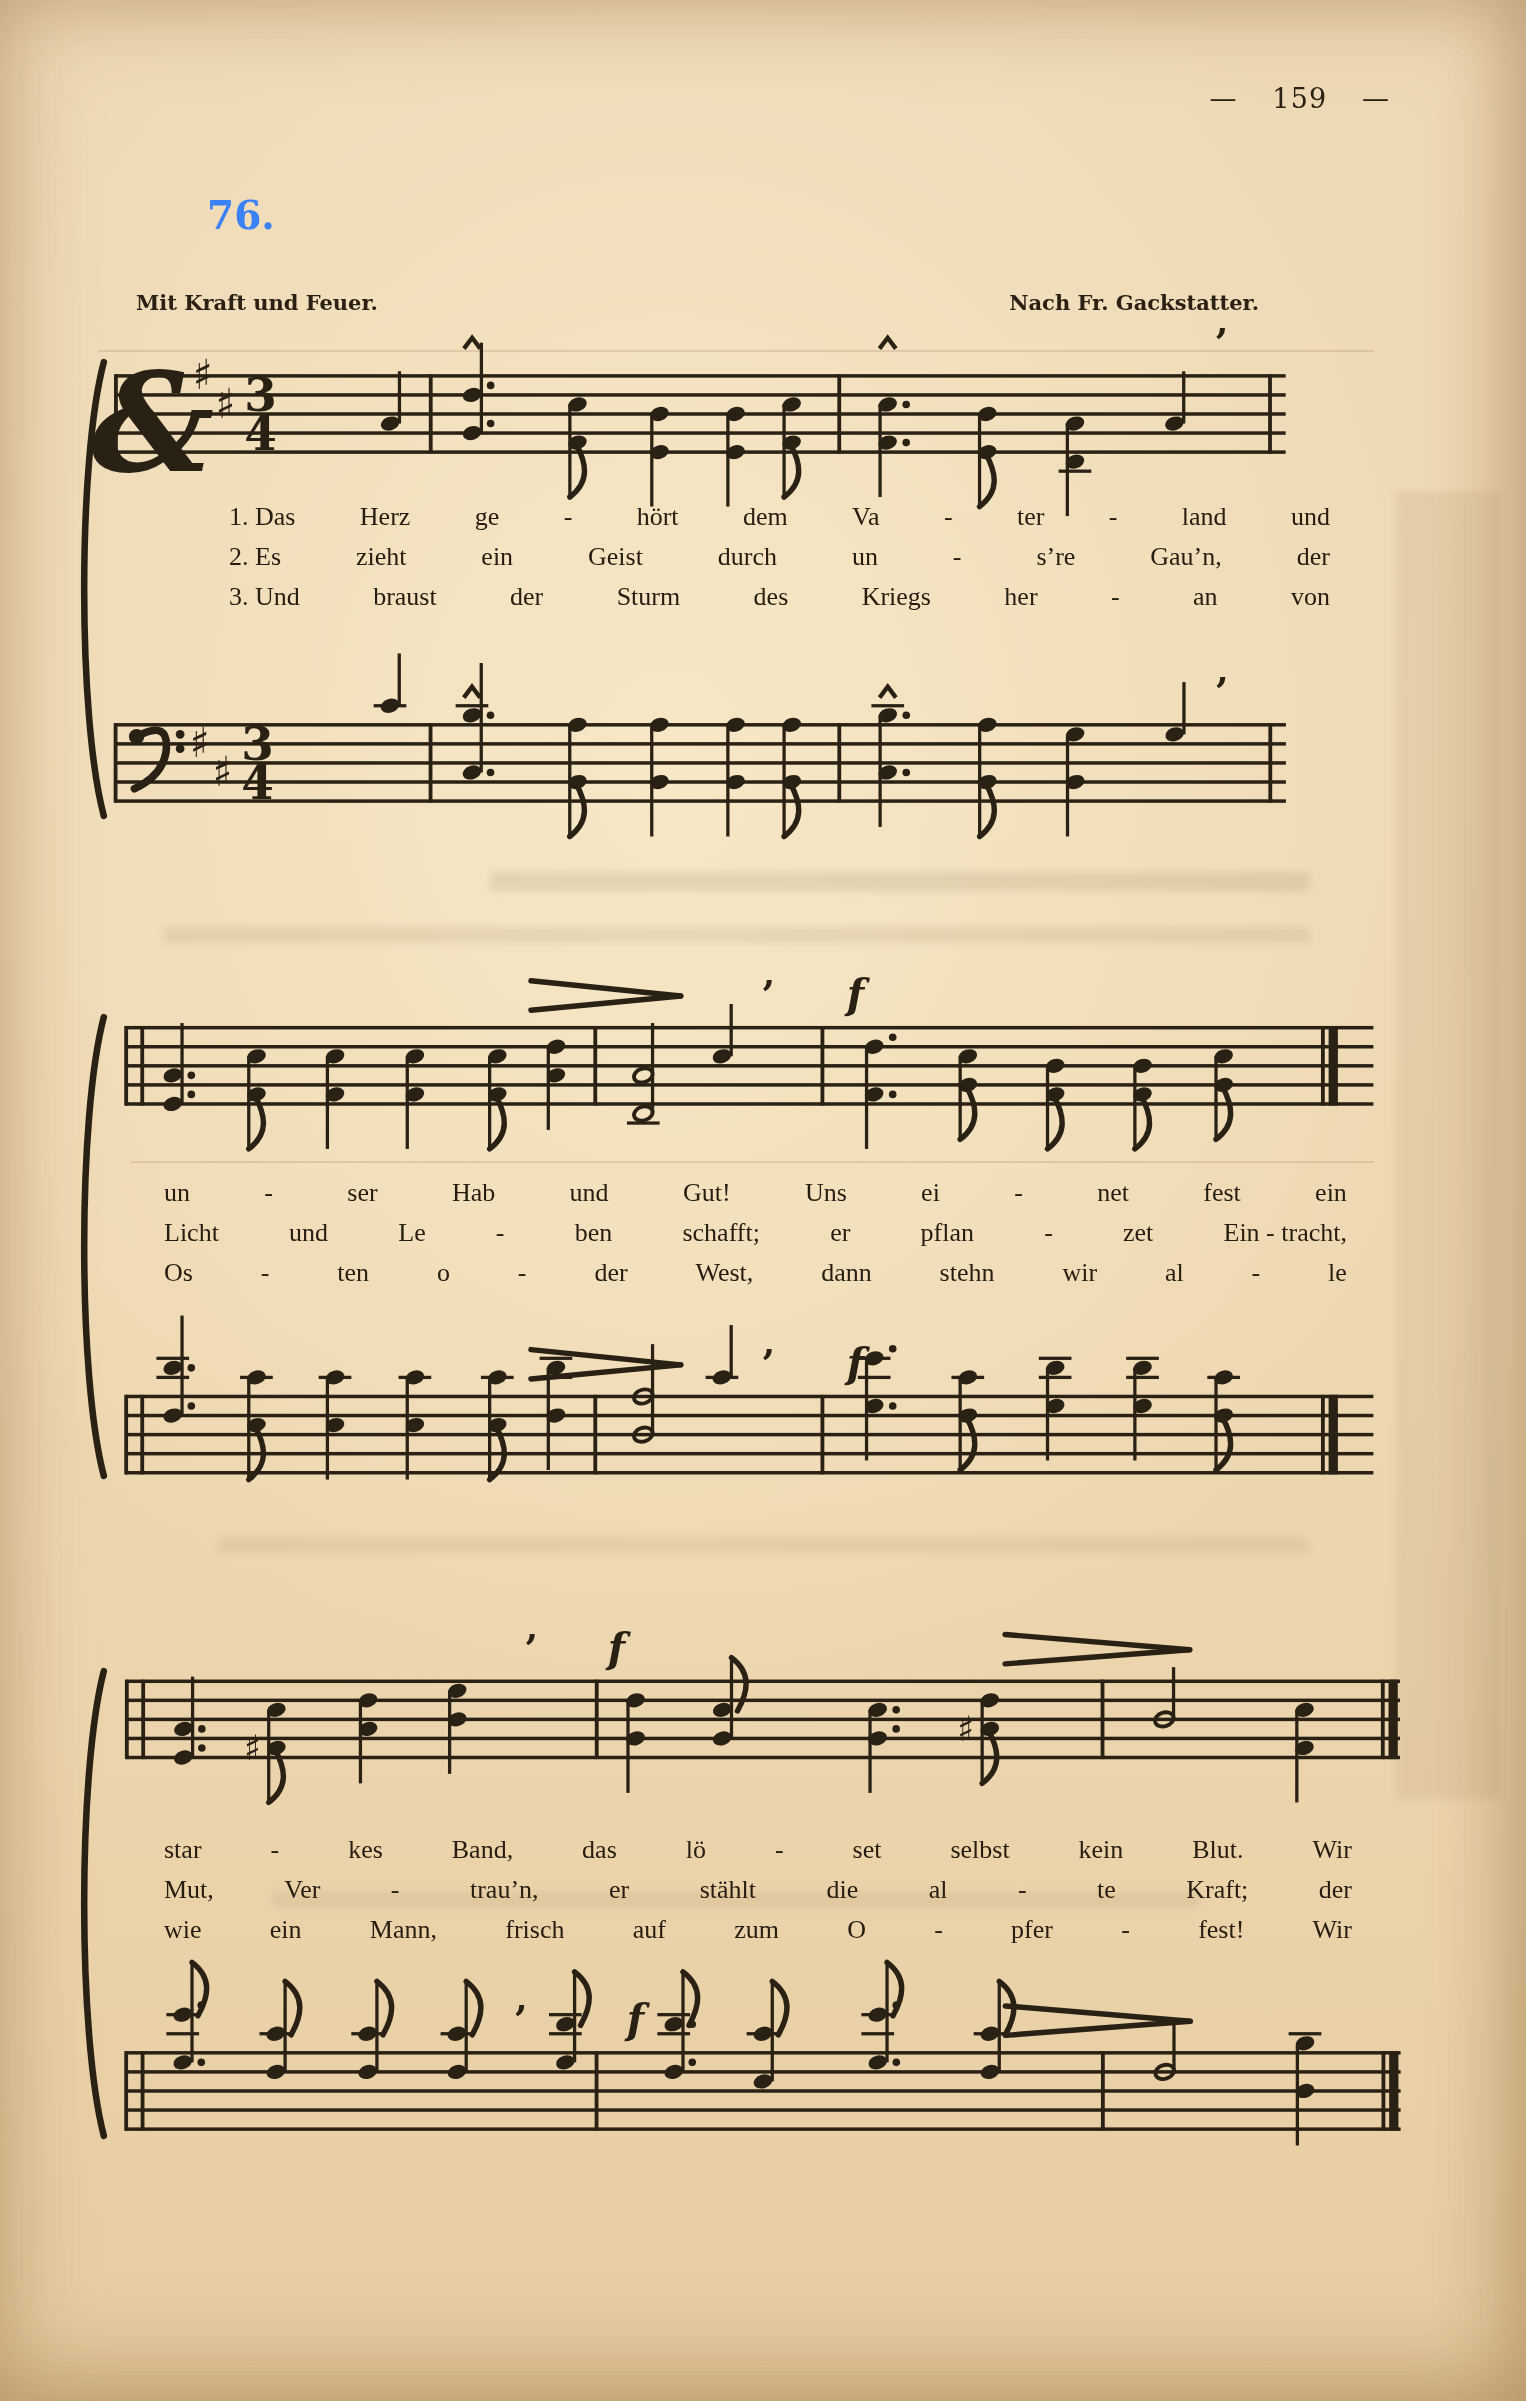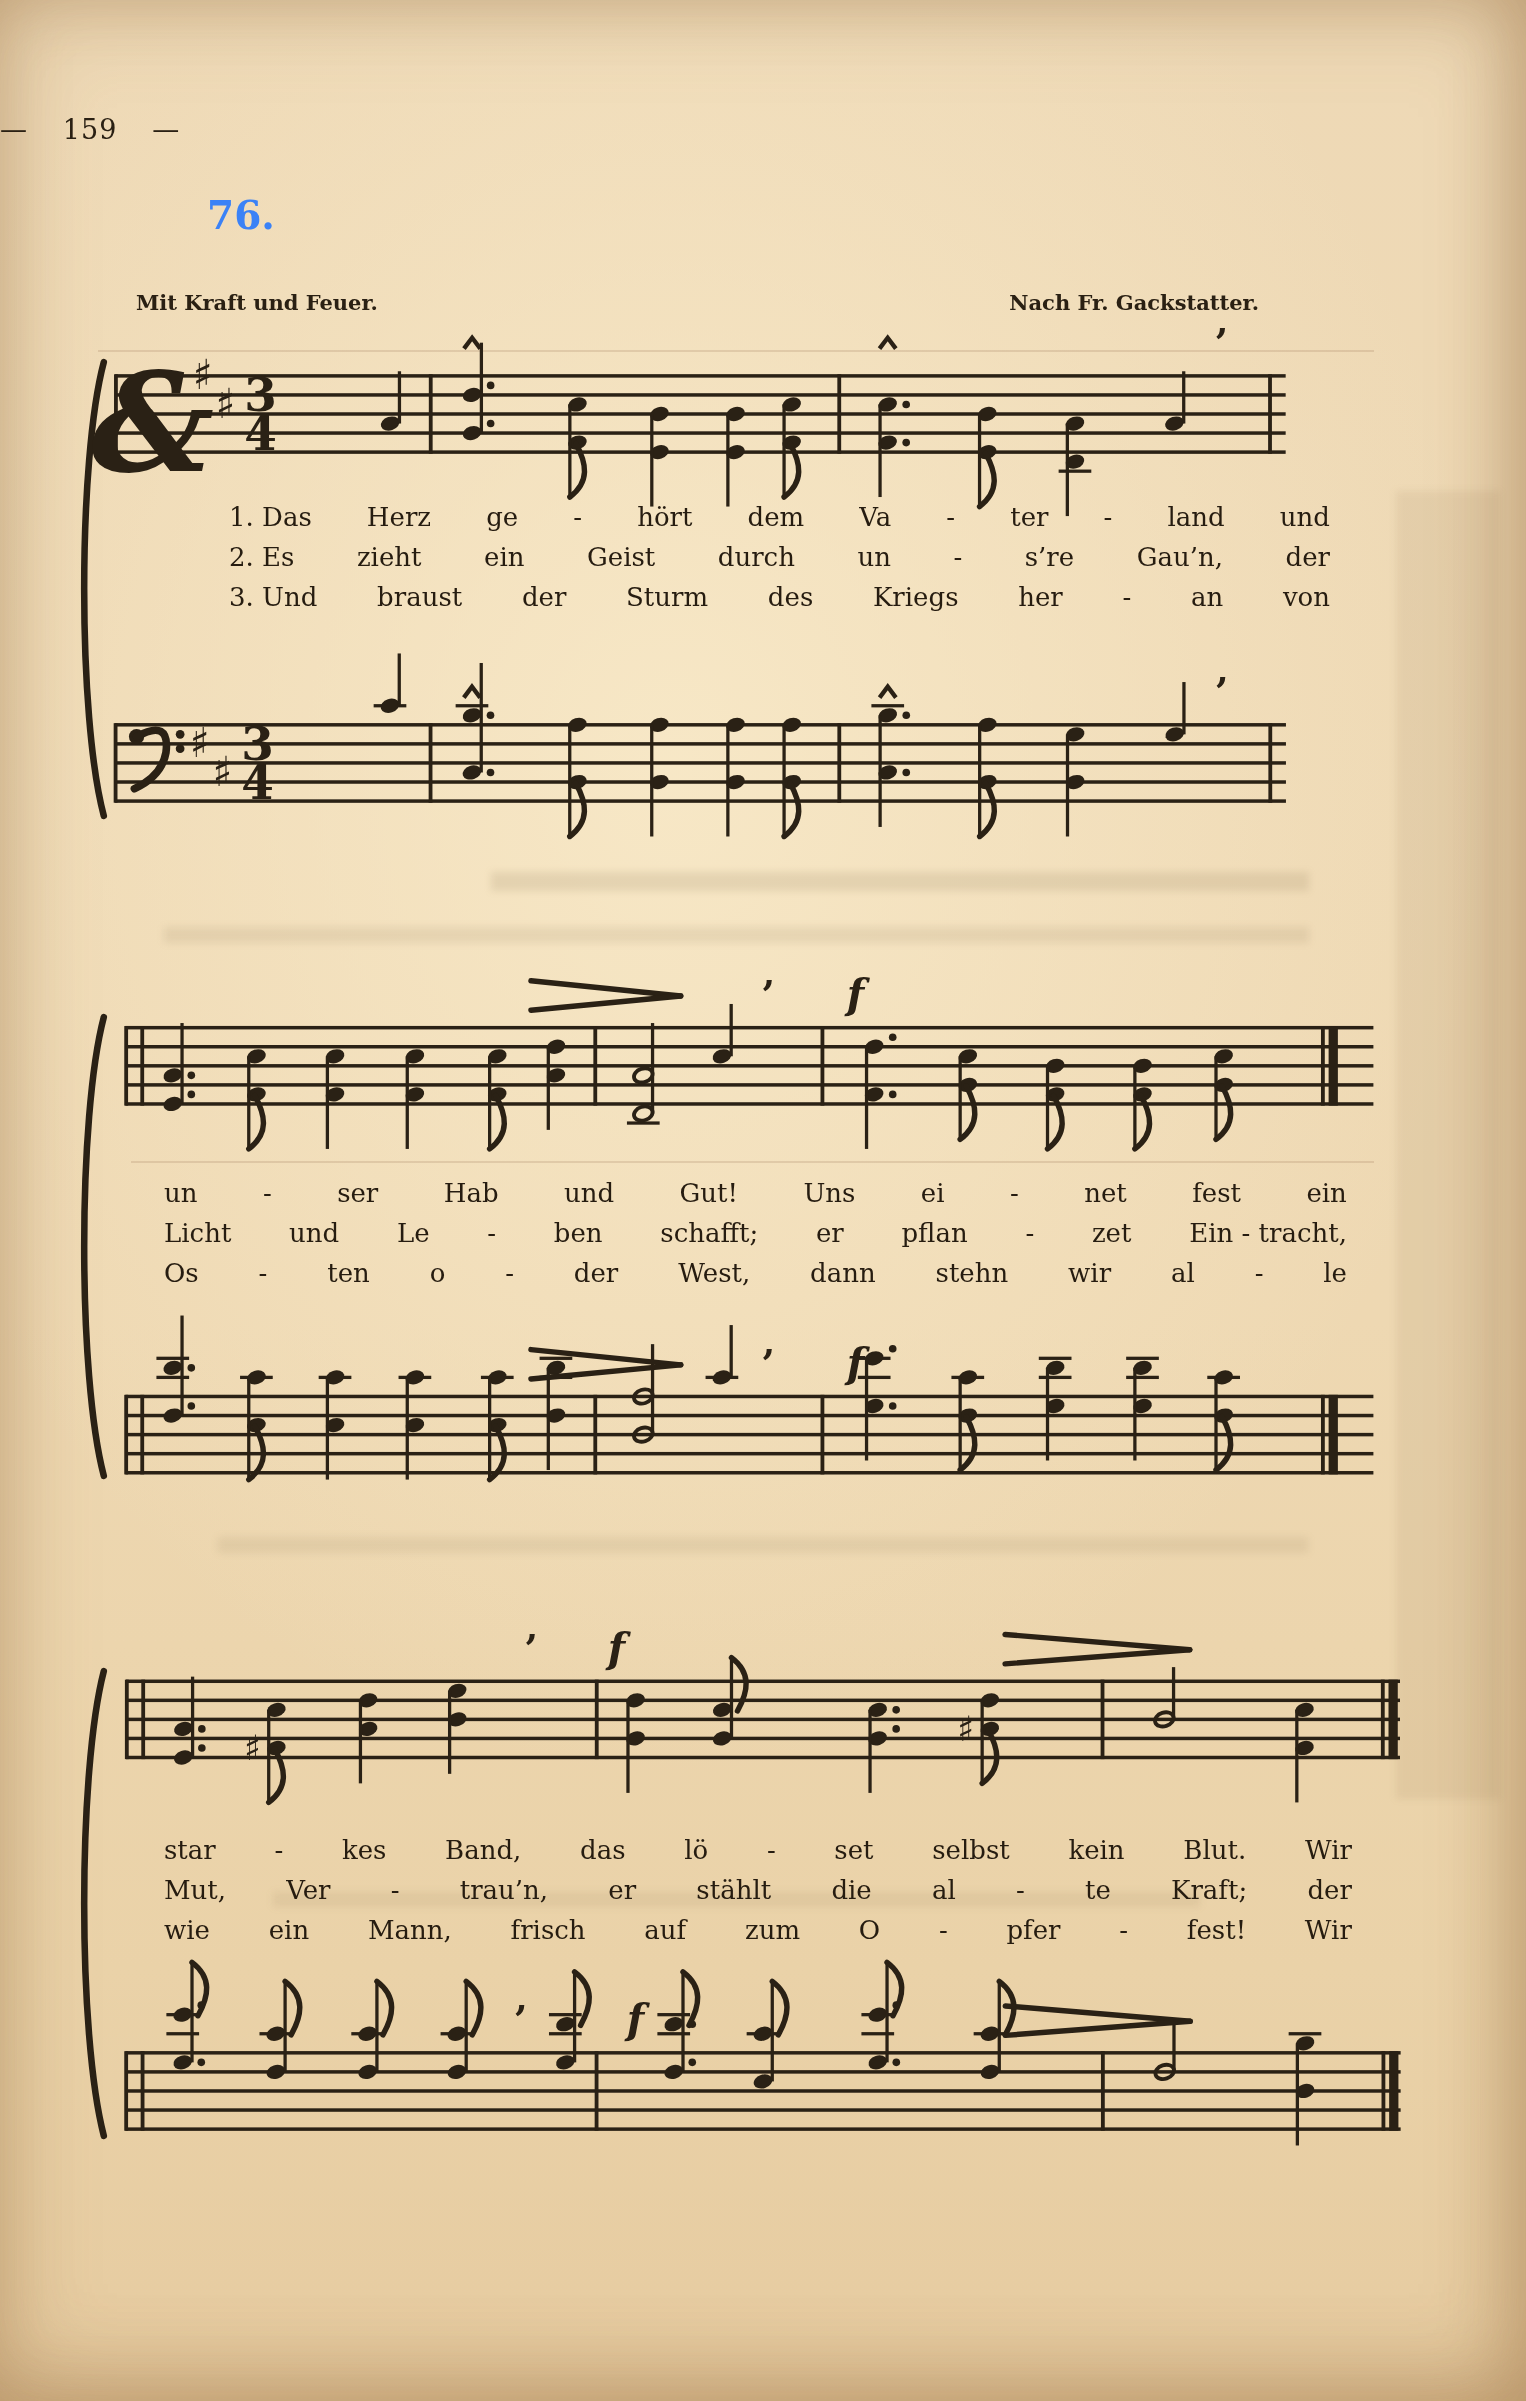--- a/index.html
+++ b/index.html
@@ -6,30 +6,30 @@
   body{
     width:1526px;height:2401px;position:relative;overflow:hidden;
     background:
       radial-gradient(ellipse 90% 70% at 44% 32%, rgba(248,233,200,.9) 0%, rgba(0,0,0,0) 60%),
       linear-gradient(180deg,#eed9b6 0%, #eed8b2 55%, #ead2a8 82%, #e6cba0 100%);
     font-family:"DejaVu Serif","Liberation Serif",serif;
     color:#241b10;
   }
   .vignette{position:absolute;inset:0;pointer-events:none;
     box-shadow:inset 0 0 98px rgba(140,100,55,.28), inset -22px 0 65px rgba(150,105,60,.22), inset 0 -33px 76px rgba(150,105,60,.18);}
-  .page-number{position:absolute;top:83px;left:0;width:1390px;text-align:left;
-    font-size:27px;letter-spacing:1.1px;color:#2a2013;word-spacing:25px;margin-top:31px;}
+  .page-number{position:absolute;top:83px;left:0;width:1390px;text-align:right;
+    font-size:27px;letter-spacing:1.1px;color:#2a2013;word-spacing:25px;}
   .title-row{position:absolute;top:192px;left:207px;width:970px;display:flex;align-items:baseline;
     font-weight:bold;font-size:39px;color:#3b82f6;}
   .title-row .num{margin-right:52px;}
   .title-row .ttl{letter-spacing:0.5px;}
   .credits{position:absolute;top:290px;left:136px;width:1123px;display:flex;justify-content:space-between;
     font-weight:bold;font-size:21px;color:#2a2013;text-align:right;}
   .lyrics-block{position:absolute;font-size:26px;color:#261c10;}
-  .lyric-line{display:flex;justify-content:space-between;align-items:baseline;height:40px;}
+  .lyric-line{display:flex;justify-content:space-between;align-items:baseline;height:40px;font-family:Liberation Serif, serif;}
   .lyric-line span{white-space:pre;}
   svg.staff{position:absolute;left:0;overflow:visible;}
   svg.brace{position:absolute;overflow:visible;}
   .smudge{position:absolute;filter:blur(3.8px);pointer-events:none;}
   .faintline{position:absolute;height:2.2px;background:rgba(150,110,80,.20);filter:blur(0.5px);}
 </style>
 </head>
 <body>
 
 <div class="vignette"></div>

